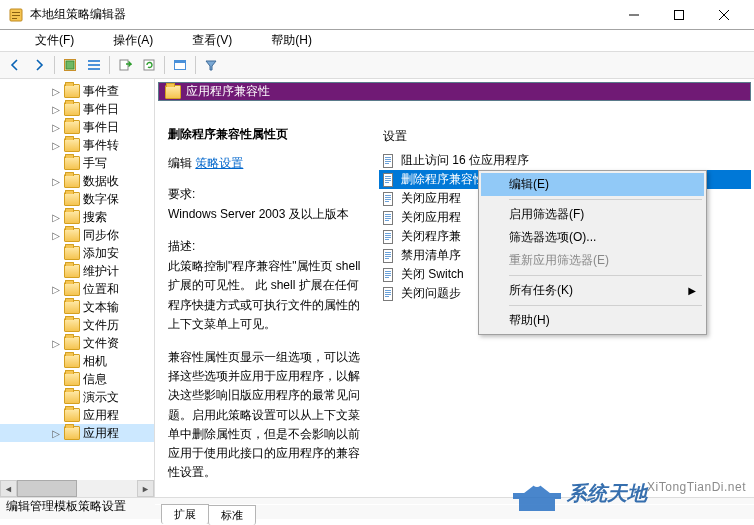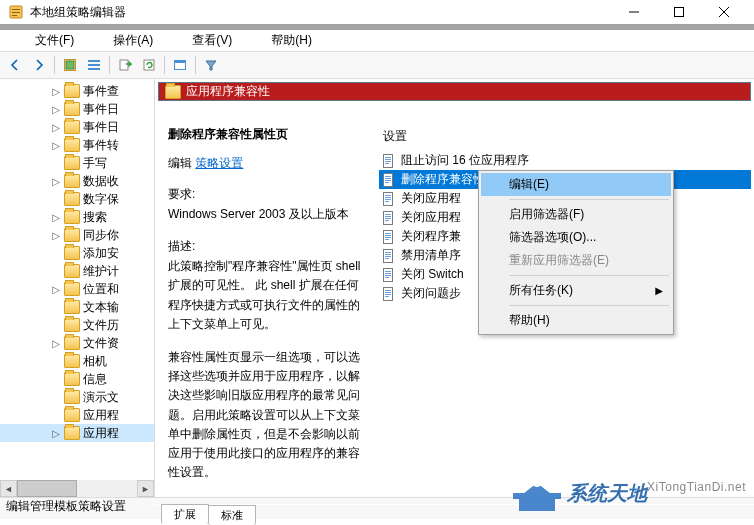--- a/index.html
+++ b/index.html
@@ -1,18 +1,18 @@
 <!DOCTYPE html>
 <html><head>
 <meta charset="utf-8">
 <style>
 * { margin: 0; padding: 0; box-sizing: border-box; font-family: "Microsoft YaHei", "Segoe UI", sans-serif; font-size: 12px; }
 body { width: 754px; height: 525px; background: #fff; overflow: hidden; position: relative; }
 
-.titlebar { height: 30px; display: flex; align-items: center; padding: 0 8px; background: #fff; border-bottom: 6px solid #a3a3a3; }
+.titlebar { height: 30px; display: flex; align-items: center; padding: 0 8px; background: #fff; border-bottom: 1px solid #a3a3a3; }
 .titlebar-icon { width: 16px; height: 16px; margin-right: 6px; }
 .titlebar-title { flex: 1; }
 .win-controls { display: flex; }
 .win-btn { width: 45px; height: 28px; display: flex; align-items: center; justify-content: center; cursor: pointer; }
 
 .menubar { height: 21px; display: flex; align-items: center; padding: 0 4px; background: #fff; }
 .menu-item { padding: 2px 8px; cursor: pointer; margin-left: 23px; }
 
 .toolbar { height: 28px; display: flex; align-items: center; padding: 0 4px; border-top: 1px solid #ddd; border-bottom: 1px solid #ddd; background: #f8f8f8; gap: 2px; }
 .tb-btn { width: 22px; height: 22px; display: flex; align-items: center; justify-content: center; cursor: pointer; border: 1px solid transparent; }
@@ -26,40 +26,40 @@
 .tree-item.selected { background: #cce8ff; }
 .tree-toggle { width: 12px; height: 12px; margin-right: 2px; display: flex; align-items: center; justify-content: center; font-size: 10px; color: #666; }
 .folder-icon { width: 16px; height: 14px; background: linear-gradient(#ffe9a8,#f5c451); border: 1px solid #d4a020; border-radius: 1px; margin-right: 3px; position: relative; }
 .folder-icon::before { content:""; position:absolute; top:-3px; left:0; width:7px; height:3px; background:#f5c451; border:1px solid #d4a020; border-bottom:none; border-radius:1px 1px 0 0; }
 .tree-hscroll { position: absolute; bottom: 0; left: 0; right: 0; height: 17px; background: #f0f0f0; display: flex; }
 .scroll-btn { width: 17px; height: 17px; background: #e6e6e6; border: 1px solid #ccc; display: flex; align-items: center; justify-content: center; font-size: 9px; color: #555; }
 .scroll-track { flex: 1; background: #f0f0f0; position: relative; }
 .scroll-thumb { position: absolute; left: 0; top: 0; width: 50%; height: 100%; background: #cdcdcd; border: 1px solid #aaa; }
 
 .content-pane { flex: 1; display: flex; flex-direction: column; }
-.content-header { height: 24px; background: #b91c1c; color: #fff; display: flex; align-items: center; padding: 0 6px; border: 1px solid #5a7a8a; margin: 3px; }
+.content-header { height: 24px; background: #701a75; color: #fff; display: flex; align-items: center; padding: 0 6px; border: 1px solid #5a7a8a; margin: 3px; }
 .content-header .folder-icon { background: linear-gradient(#ffe9a8,#f5c451); }
 .content-header .label { margin-left: 2px; }
 
 .content-body { flex: 1; display: flex; margin: 16px 3px; }
 .desc-col { width: 215px; padding: 6px 10px; border-right: none; }
 .desc-title { font-weight: bold; margin-bottom: 12px; }
 .desc-label { margin-bottom: 2px; }
 .desc-link { color: #0066cc; text-decoration: underline; cursor: pointer; }
 .desc-section { margin-top: 14px; }
 .desc-text { line-height: 1.6; margin-top: 2px; }
 
 .settings-col { flex: 1; padding: 6px 0 0 6px; position: relative; }
 .settings-header { padding: 2px 4px 6px; }
 .settings-list { }
 .setting-row { display: flex; align-items: center; height: 19px; padding: 0 2px; cursor: pointer; white-space: nowrap; }
 .setting-row.selected { background: #0078d7; color: #fff; }
 .setting-icon { width: 16px; height: 16px; margin-right: 4px; flex-shrink: 0; }
 
-.context-menu { position: absolute; top: 170px; left: 478px; width: 196px; background: #f0f0f0; border: 1px solid #a0a0a0; box-shadow: 2px 2px 4px rgba(0,0,0,0.25); padding: 2px; z-index: 100; }
+.context-menu { position: absolute; top: 170px; left: 478px; width: 229px; background: #f0f0f0; border: 1px solid #a0a0a0; box-shadow: 2px 2px 4px rgba(0,0,0,0.25); padding: 2px; z-index: 100; }
 .cm-item { height: 23px; display: flex; align-items: center; padding: 0 20px 0 28px; cursor: pointer; position: relative; }
 .cm-item.highlighted { background: #91c9f7; }
 .cm-item.disabled { color: #888; cursor: default; }
 .cm-sep { height: 1px; background: #d0d0d0; margin: 3px 2px 3px 28px; }
 .cm-arrow { position: absolute; right: 8px; font-size: 10px; }
 
 .tabs { height: 22px; display: flex; align-items: flex-end; padding-left: 6px; border-top: 1px solid #fff; }
 .tab { padding: 2px 12px; border: 1px solid #b5b5b5; background: #fff; border-bottom: none; margin-right: -1px; font-size: 11px; cursor: pointer; border-radius: 0 0 3px 3px; }
 .tab.active { background: #fff; position: relative; top: -1px; }
 

